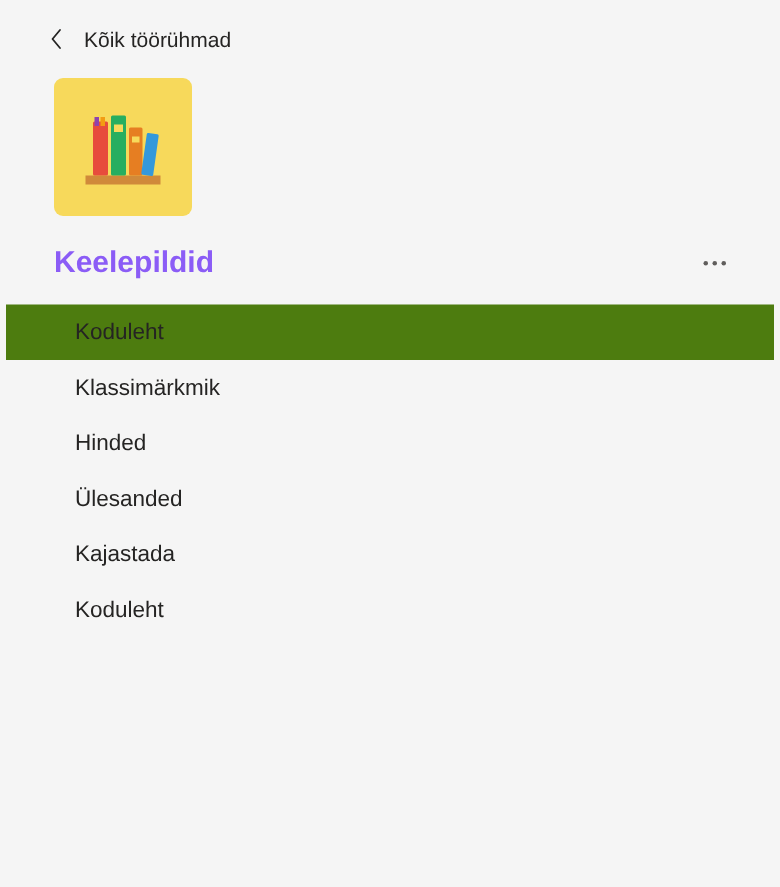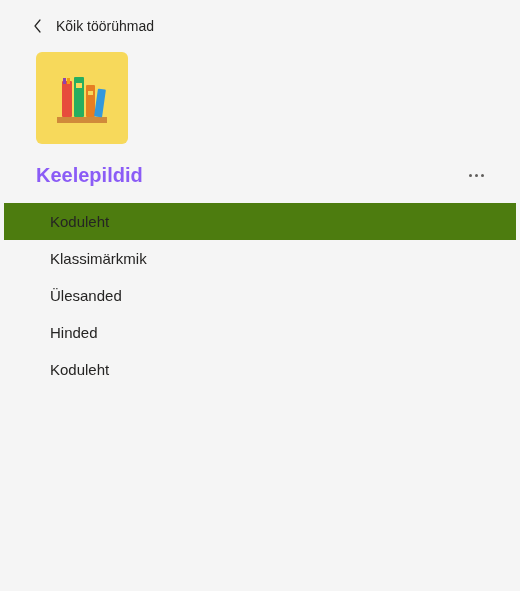--- a/index.html
+++ b/index.html
@@ -120,17 +120,18 @@
     <div class="more-icon">
       <span></span>
         <span></span>
         <span></span>
     </div>
   </div>
 
   <ul class="channel-list">
       <li class="channel-item selected">Koduleht</li>
       <li class="channel-item">Klassimärkmik</li>
+      <li class="channel-item">Hinded</li>
       <li class="channel-item">Ülesanded</li>
-      <li class="channel-item">Hinded</li>
+      <li class="channel-item">Kajastada</li>
       <li class="channel-item">Koduleht</li>
     </ul>
 </div>
 
 </body></html>

